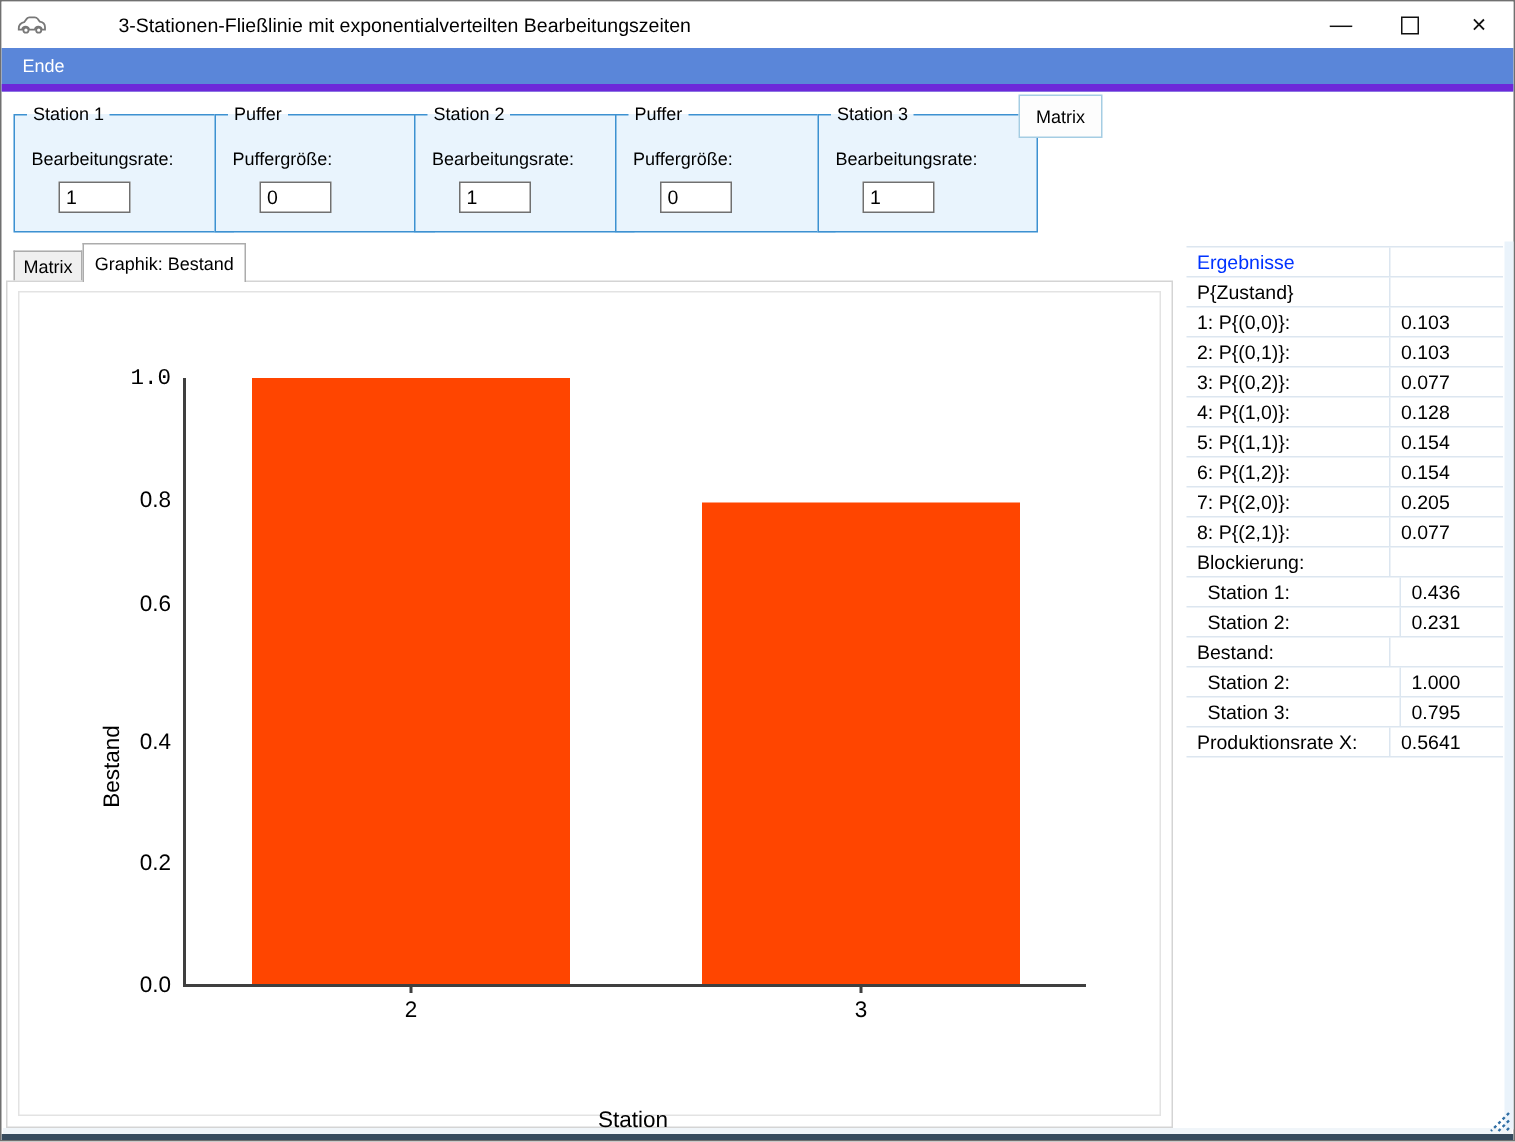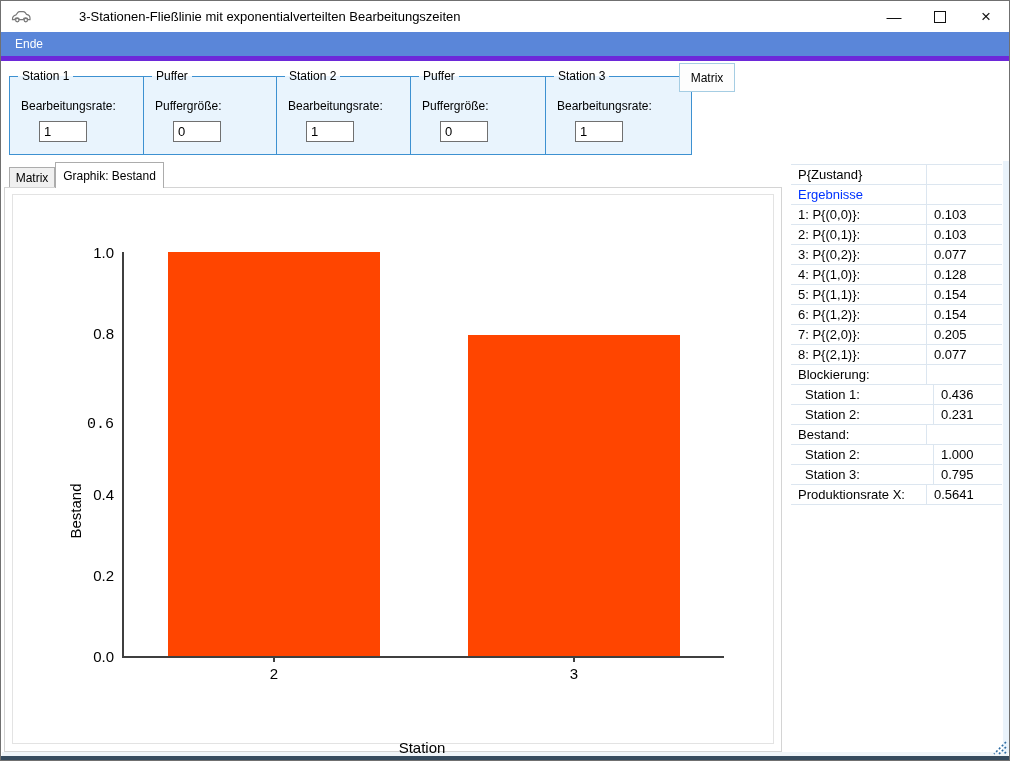--- a/index.html
+++ b/index.html
@@ -125,40 +125,40 @@
   <div class="tab tab-active">Graphik: Bestand</div>
 
   <div class="tab-panel">
     <div class="inner-panel">
       <span class="ylabel">Bestand</span>
       <span class="xlabel">Station</span>
       <div class="plot-area">
           <span class="ytick" style="bottom: -9px; margin-top: 16px;">0.0</span>
           <span class="ytick" style="bottom: 71.8px;">0.2</span>
           <span class="ytick" style="bottom: 152.6px;">0.4</span>
-          <span class="ytick" style="bottom: 223px; font-family: Liberation Mono, monospace;">0.6</span>
+          <span class="ytick" style="bottom: 245px;">0.6</span>
           <span class="ytick" style="bottom: 314.2px;">0.8</span>
-          <span class="ytick" style="bottom: 395px;">1.0</span>
+          <span class="ytick" style="bottom: 395px; font-family: Liberation Mono, monospace;">1.0</span>
           <div class="bar" style="left: 44px; width: 212px; height: 404px; background: rgb(255, 69, 0);"></div>
           <span class="xtick-mark" style="left: 149px;"></span>
           <span class="xtick-label" style="left: 150px;">2</span>
           <div class="bar" style="left: 344px; width: 212px; height: 321.18px; background: rgb(255, 69, 0);"></div>
           <span class="xtick-mark" style="left: 449px;"></span>
           <span class="xtick-label" style="left: 450px;">3</span>
         </div>
     </div>
   </div>
 
   <div class="results">
-    <div class="res-row">
-      <span class="res-label">P{Zustand}</span>
-      <span class="res-value"></span>
-    </div>
     <div class="res-row header">
       <span class="res-label">Ergebnisse</span>
+      <span class="res-value"></span>
+    </div>
+    <div class="res-row">
+      <span class="res-label">P{Zustand}</span>
       <span class="res-value"></span>
     </div>
     <div class="res-row">
       <span class="res-label">1:  P{(0,0)}:</span>
       <span class="res-value">0.103</span>
     </div>
     <div class="res-row">
       <span class="res-label">2:  P{(0,1)}:</span>
       <span class="res-value">0.103</span>
     </div>

